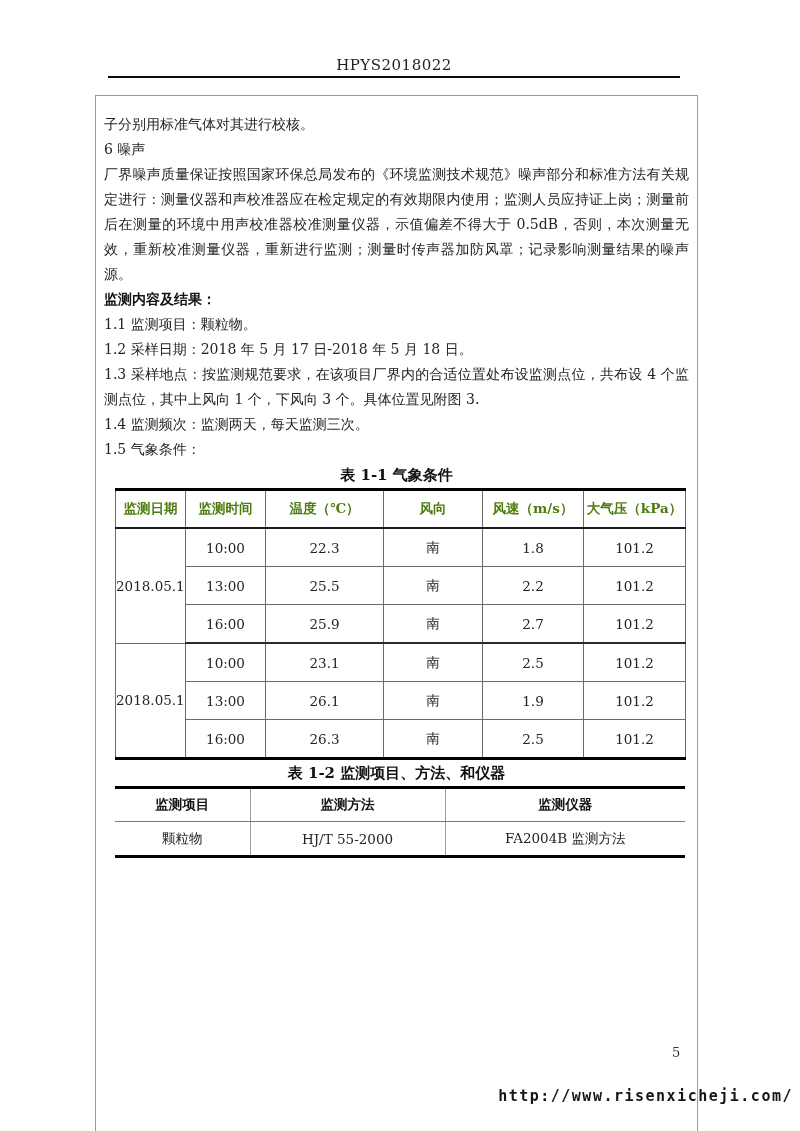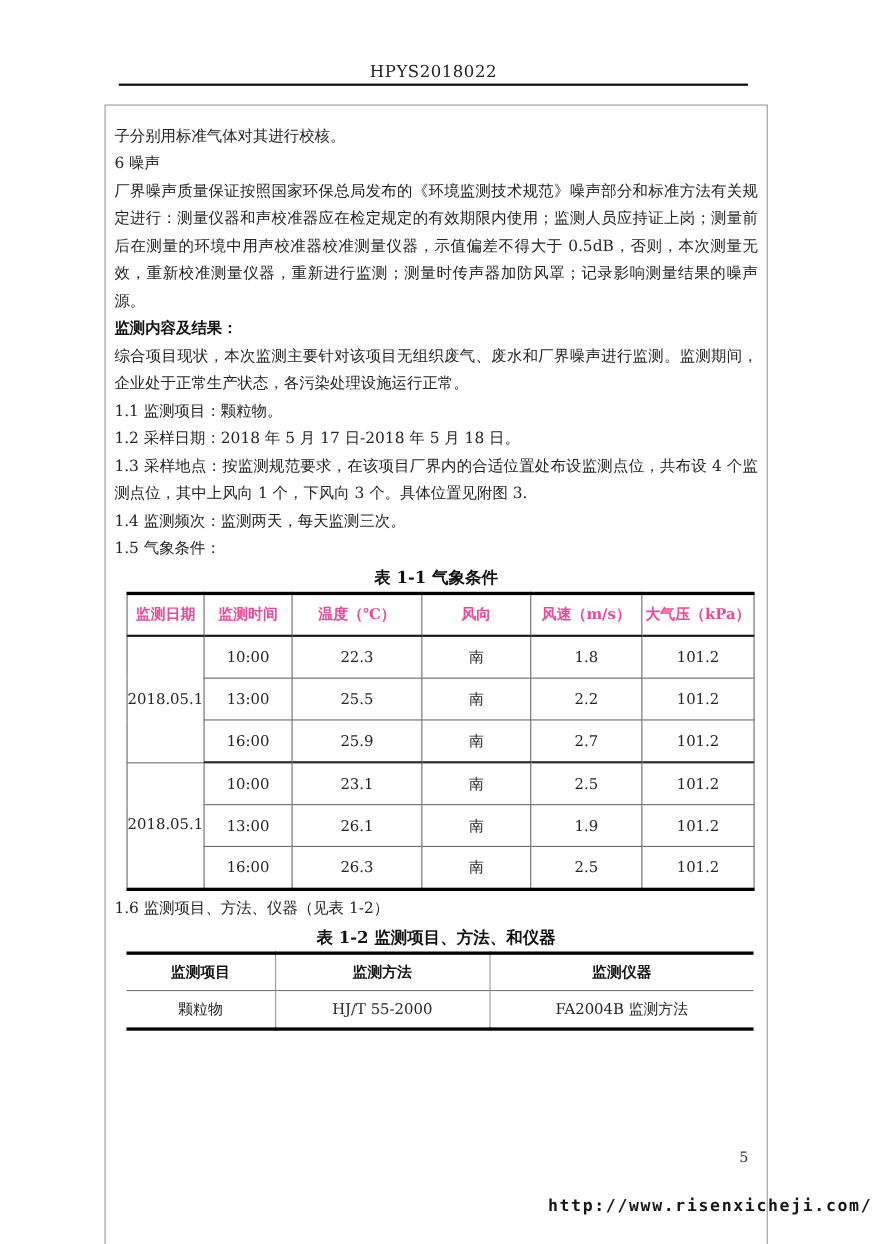--- a/index.html
+++ b/index.html
@@ -40,21 +40,21 @@
     font-size:13.5px;color:#242424;
   }
   td,th{
     text-align:center;vertical-align:middle;
     font-weight:normal;padding:0;
     overflow:hidden;white-space:nowrap;
   }
   
   .t1{border-top:3px solid #000;border-bottom:3px solid #000;}
   .t1 th,.t1 td{border:1px solid #6b6b6b;height:37px;}
-  .t1 thead th{border-bottom:2px solid #1a1a1a;height:36px;font-weight:bold;color:#ec4899;}
+  .t1 thead th{border-bottom:2px solid #1a1a1a;height:36px;font-weight:bold;color:#4d7c0f;}
   .t1 tr.group-end td{border-bottom:2px solid #2a2a2a;}
   
   .t2{border-top:3px solid #000;border-bottom:3px solid #000;}
   .t2 th,.t2 td{border-left:1px solid #9a9a9a;border-right:1px solid #9a9a9a;height:33px;text-align:center;}
   .t2 th:first-child,.t2 td:first-child{border-left:none;}
   .t2 th:last-child,.t2 td:last-child{border-right:none;}
   .t2 thead th{border-bottom:1px solid #777;height:32px;font-weight:bold;color:#151515;}
   
   .page-number{
     position:absolute;left:672px;top:1045px;
@@ -69,21 +69,20 @@
 </head>
 <body>
 
 <div class="doc-header">HPYS2018022</div>
 
 <div class="content-box">
   <p class="para">子分别用标准气体对其进行校核。</p>
   <p class="para">6 噪声</p>
   <p class="para">厂界噪声质量保证按照国家环保总局发布的《环境监测技术规范》噪声部分和标准方法有关规定进行：测量仪器和声校准器应在检定规定的有效期限内使用；监测人员应持证上岗；测量前后在测量的环境中用声校准器校准测量仪器，示值偏差不得大于 0.5dB，否则，本次测量无效，重新校准测量仪器，重新进行监测；测量时传声器加防风罩；记录影响测量结果的噪声源。</p>
   <p class="para bold">监测内容及结果：</p>
-  <p class="para">综合项目现状，本次监测主要针对该项目无组织废气、废水和厂界噪声进行监测。监测期间，企业处于正常生产状态，各污染处理设施运行正常。</p>
   <p class="para">1.1 监测项目：颗粒物。</p>
   <p class="para">1.2 采样日期：2018 年 5 月 17 日-2018 年 5 月 18 日。</p>
   <p class="para">1.3 采样地点：按监测规范要求，在该项目厂界内的合适位置处布设监测点位，共布设 4 个监测点位，其中上风向 1 个，下风向 3 个。具体位置见附图 3.</p>
   <p class="para">1.4 监测频次：监测两天，每天监测三次。</p>
   <p class="para">1.5 气象条件：</p>
 
   <p class="tbl-title">表 1-1 气象条件</p>
   <table class="t1" id="weather-table">
     <colgroup>
         <col style="width: 70px;">
@@ -144,21 +143,20 @@
         <tr>
           <td>16:00</td>
           <td>26.3</td>
           <td>南</td>
           <td>2.5</td>
           <td>101.2</td>
         </tr>
       </tbody>
   </table>
 
-  <p class="para" style="margin-top:4px">1.6 监测项目、方法、仪器（见表 1-2）</p>
 
   <p class="tbl-title">表 1-2 监测项目、方法、和仪器</p>
   <table class="t2" id="method-table">
     <colgroup>
         <col style="width: 135px;">
         <col style="width: 195px;">
         <col style="width: 240px;">
       </colgroup>
     <thead>
         <tr>

